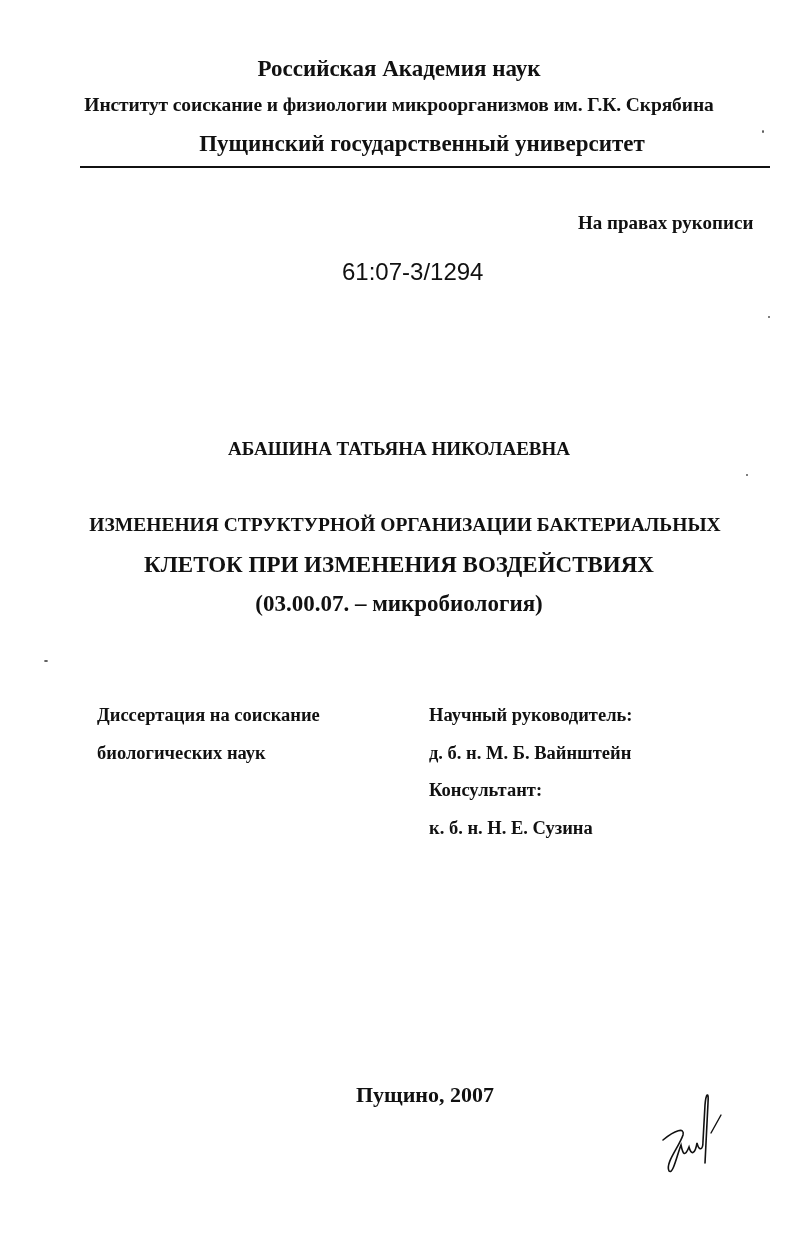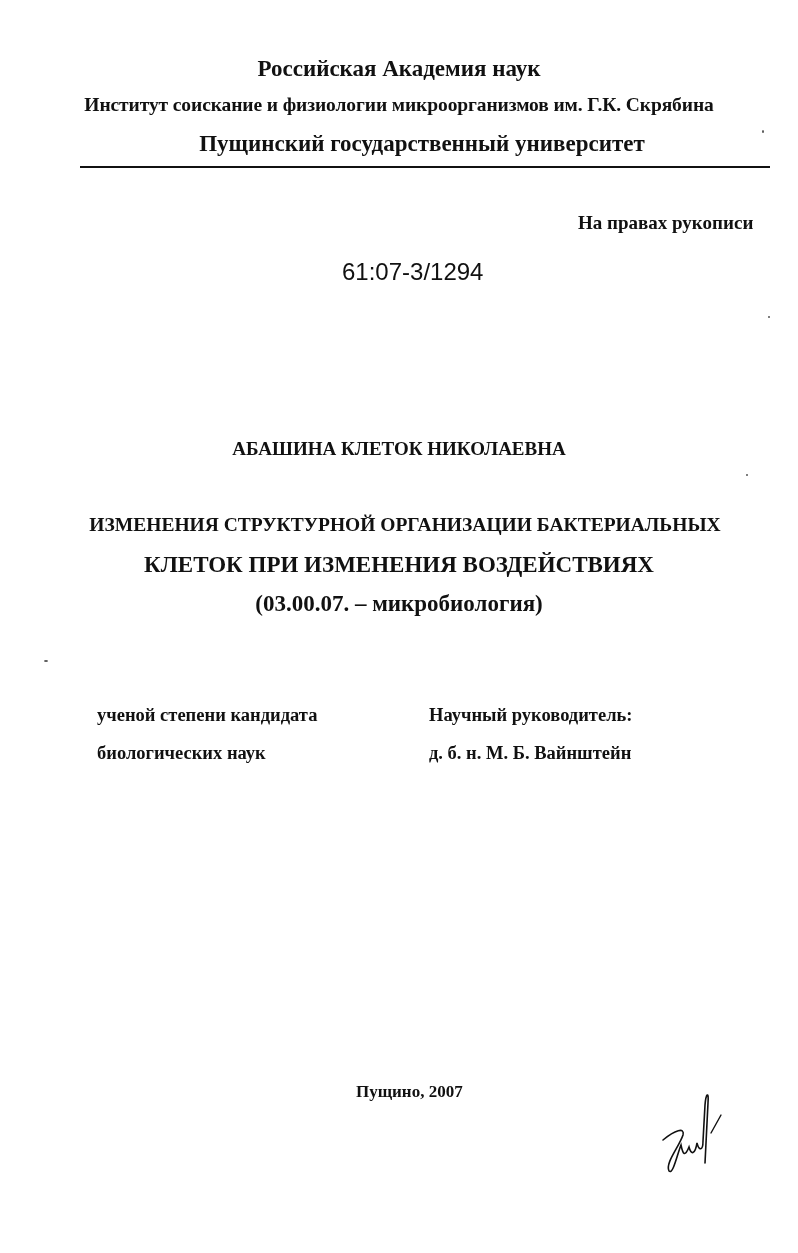--- a/index.html
+++ b/index.html
@@ -14,48 +14,50 @@
   .code { position: absolute; left: 342px; top: 210px; font-family: "Liberation Sans", "DejaVu Sans", sans-serif;
           font-size: 24px; font-weight: normal; margin-top: 48px; }
   .rights { position: absolute; left: 578px; top: 212px; font-weight: bold; font-size: 19px; }
   .author { top: 438px; font-size: 19px; }
   .title1 { top: 514px; font-size: 19.5px; margin-left: 6px; }
   .title2 { top: 552px; }
   .spec { top: 591px; }
   .leftcol { position: absolute; left: 97px; top: 705px; font-weight: bold; font-size: 18.5px; }
   .rightcol { position: absolute; left: 429px; top: 705px; font-weight: bold; font-size: 18.5px; }
   .leftcol div, .rightcol div { height: 37.5px; white-space: nowrap; }
-  .city { position: absolute; left: 356px; top: 1082px; font-weight: bold; font-size: 17px; }
+  .city { position: absolute; left: 356px; top: 1082px; font-weight: bold; font-size: 22px; }
   .signature { position: absolute; left: 655px; top: 1085px; width: 70px; height: 90px; }
   .speck { position: absolute; background: #555; border-radius: 50%; }
 </style>
 </head>
 <body>
 
 <div class="line org1">Российская Академия наук</div>
 <div class="line org2">Институт соискание и физиологии микроорганизмов им. Г.К. Скрябина</div>
 <div class="line org3">Пущинский государственный университет</div>
 <div class="rule"></div>
 
 <div class="code">61:07-3/1294</div>
 <div class="rights">На правах рукописи</div>
 
-<div class="line author">АБАШИНА КЛЕТОК НИКОЛАЕВНА</div>
+<div class="line author">АБАШИНА ТАТЬЯНА НИКОЛАЕВНА</div>
 <div class="line title1">ИЗМЕНЕНИЯ СТРУКТУРНОЙ ОРГАНИЗАЦИИ БАКТЕРИАЛЬНЫХ</div>
 <div class="line title2">КЛЕТОК ПРИ ИЗМЕНЕНИЯ ВОЗДЕЙСТВИЯХ</div>
 <div class="line spec">(03.00.07. – микробиология)</div>
 
 <div class="leftcol">
-  <div>ученой степени кандидата</div>
+  <div>Диссертация на соискание</div>
   <div>биологических наук</div>
 </div>
 
 <div class="rightcol">
   <div>Научный руководитель:</div>
   <div>д. б. н. М. Б. Вайнштейн</div>
+  <div>Консультант:</div>
+  <div>к. б. н. Н. Е. Сузина</div>
 </div>
 
 <div class="city">Пущино, 2007</div>
 
 <svg class="signature" viewBox="0 0 70 90">
   <path d="M8 55 C 20 45, 30 42, 28 50 C 24 62, 10 78, 14 86 C 18 90, 22 70, 26 60 C 28 70, 30 72, 34 62 C 36 70, 40 70, 42 58 C 44 66, 48 66, 48 56 L 50 20 C 51 8, 54 6, 53 18 L 50 78" fill="none" stroke="#111" stroke-width="1.6" stroke-linecap="round"></path>
   <path d="M56 48 L 66 30" fill="none" stroke="#111" stroke-width="1.4" stroke-linecap="round"></path>
 </svg>
 
 <div class="speck" style="left:762px;top:130px;width:2px;height:3px;"></div>

